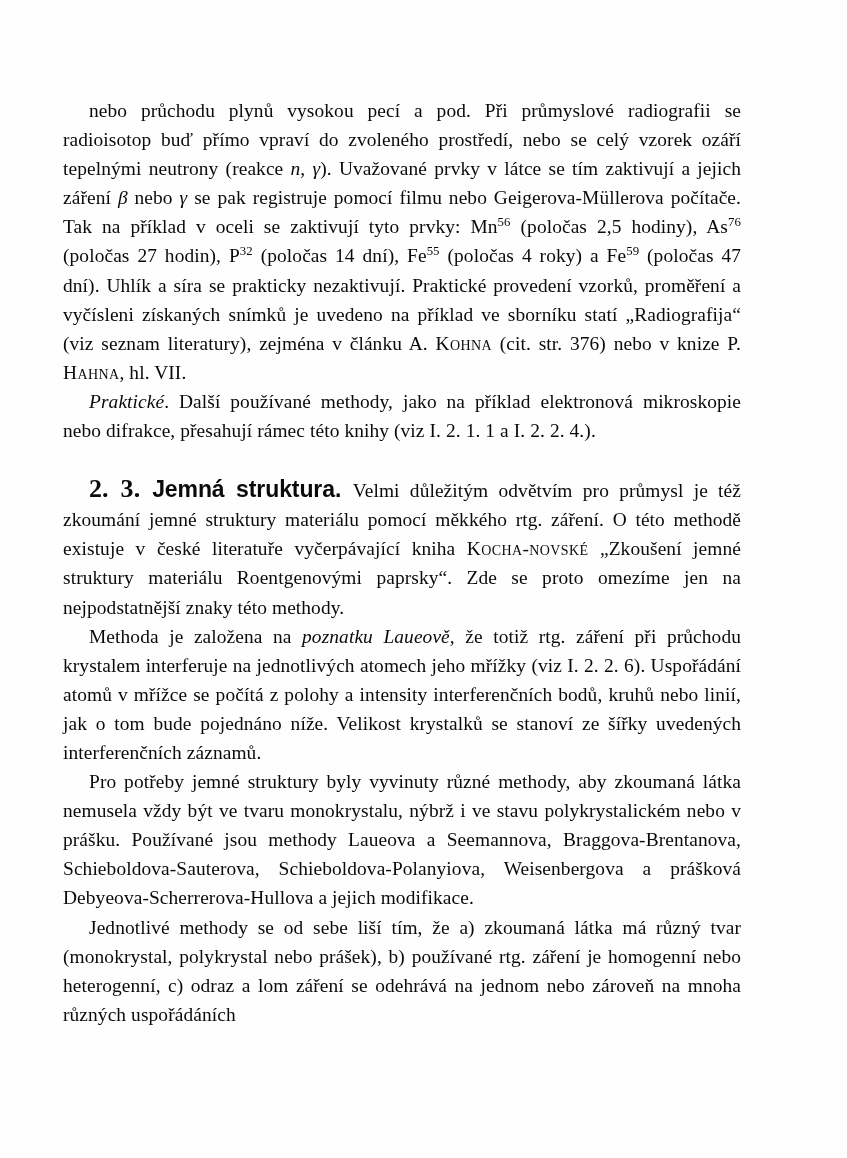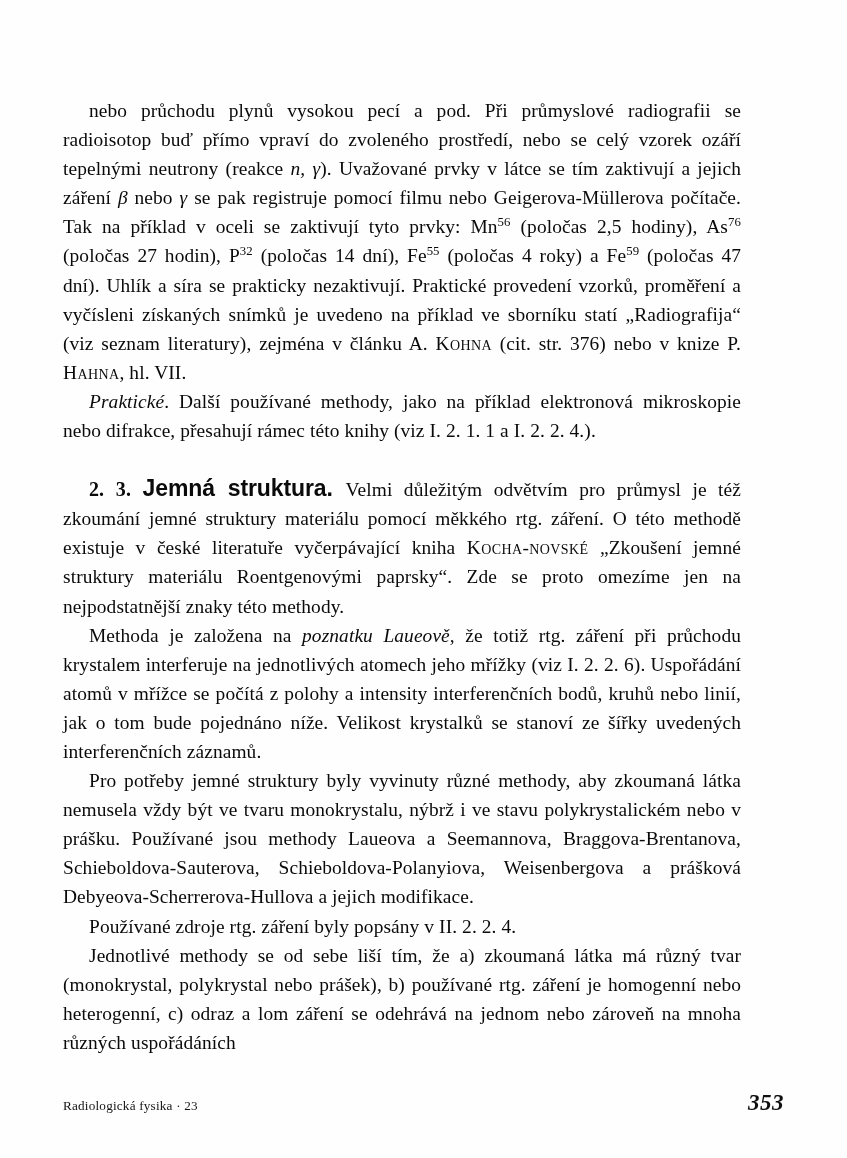--- a/index.html
+++ b/index.html
@@ -61,21 +61,21 @@
 
   .heading-run {
     font-weight: bold;
     font-family: "Liberation Sans", "DejaVu Sans", sans-serif;
     font-size: 23px;
     letter-spacing: -0.1px;
   }
   .heading-num {
     font-weight: bold;
     font-family: "Liberation Serif", "DejaVu Serif", serif;
-    font-size: 20px;
+    font-size: 26px;
   }
 
   .footer {
     position: absolute;
     left: 63px;
     right: 63px;
     top: 1090px;
     display: flex;
     align-items: baseline;
     justify-content: space-between;
@@ -105,24 +105,19 @@
     <p class="indent" id="p1"><span>nebo průchodu plynů vysokou pecí a pod. Při průmyslové radiografii se radioisotop buď přímo vpraví do zvoleného prostředí, nebo se celý vzorek ozáří tepelnými neutrony (reakce </span><span class="it">n,</span><span> </span><span class="it">γ</span><span>). Uvažované prvky v látce se tím zaktivují a jejich záření </span><span class="it">β</span><span> nebo </span><span class="it">γ</span><span> se pak registruje pomocí filmu nebo Geigerova-Müllerova počítače. Tak na příklad v oceli se zaktivují tyto prvky: Mn</span><sup>56</sup><span> (poločas 2,5 hodiny), As</span><sup>76</sup><span> (poločas 27 hodin), P</span><sup>32</sup><span> (poločas 14 dní), Fe</span><sup>55</sup><span> (poločas 4 roky) a Fe</span><sup>59</sup><span> (poločas 47 dní). Uhlík a síra se prakticky nezaktivují. Praktické provedení vzorků, proměření a vyčísleni získaných snímků je uvedeno na příklad ve sborníku statí „Radiografija“ (viz seznam literatury), zejména v článku A. </span><span class="sc">Kohna</span><span> (cit. str. 376) nebo v knize P. </span><span class="sc">Hahna</span><span>, hl. VII.</span></p>
 
     <p class="indent" id="p2"><span class="it">Praktické</span><span>. Další používané methody, jako na příklad elektronová mikroskopie nebo difrakce, přesahují rámec této knihy (viz I. 2. 1. 1 a I. 2. 2. 4.).</span></p>
 
     <p class="indent para-gap-lg" id="p3"><span class="heading-num">2. 3. </span><span class="heading-run">Jemná struktura. </span><span>Velmi důležitým odvětvím pro průmysl je též zkoumání jemné struktury materiálu pomocí měkkého rtg. záření. O této methodě existuje v české literatuře vyčerpávající kniha </span><span class="sc">Kocha-novské</span><span> „Zkoušení jemné struktury materiálu Roentgenovými paprsky“. Zde se proto omezíme jen na nejpodstatnější znaky této methody.</span></p>
 
     <p class="indent" id="p4"><span>Methoda je založena na </span><span class="it">poznatku Laueově</span><span>, že totiž rtg. záření při průchodu krystalem interferuje na jednotlivých atomech jeho mřížky (viz I. 2. 2. 6). Uspořádání atomů v mřížce se počítá z polohy a intensity interferenčních bodů, kruhů nebo linií, jak o tom bude pojednáno níže. Velikost krystalků se stanoví ze šířky uvedených interferenčních záznamů.</span></p>
 
     <p class="indent" id="p5"><span>Pro potřeby jemné struktury byly vyvinuty různé methody, aby zkoumaná látka nemusela vždy být ve tvaru monokrystalu, nýbrž i ve stavu polykrystalickém nebo v prášku. Používané jsou methody Laueova a Seemannova, Braggova-Brentanova, Schieboldova-Sauterova, Schieboldova-Polanyiova, Weisenbergova a prášková Debyeova-Scherrerova-Hullova a jejich modifikace.</span></p>
 
-    <p class="indent" id="p6"><span>Používané zdroje rtg. záření byly popsány v II. 2. 2. 4.</span></p>
 
     <p class="indent" id="p7"><span>Jednotlivé methody se od sebe liší tím, že a) zkoumaná látka má různý tvar (monokrystal, polykrystal nebo prášek), b) používané rtg. záření je homogenní nebo heterogenní, c) odraz a lom záření se odehrává na jednom nebo zároveň na mnoha různých uspořádáních</span></p>
 
   </div>
 
-  <div class="footer">
-    <span class="footer-left">Radiologická fysika · 23</span>
-    <span class="footer-right">353</span>
-  </div>
 
 </div>
 
 </body></html>

